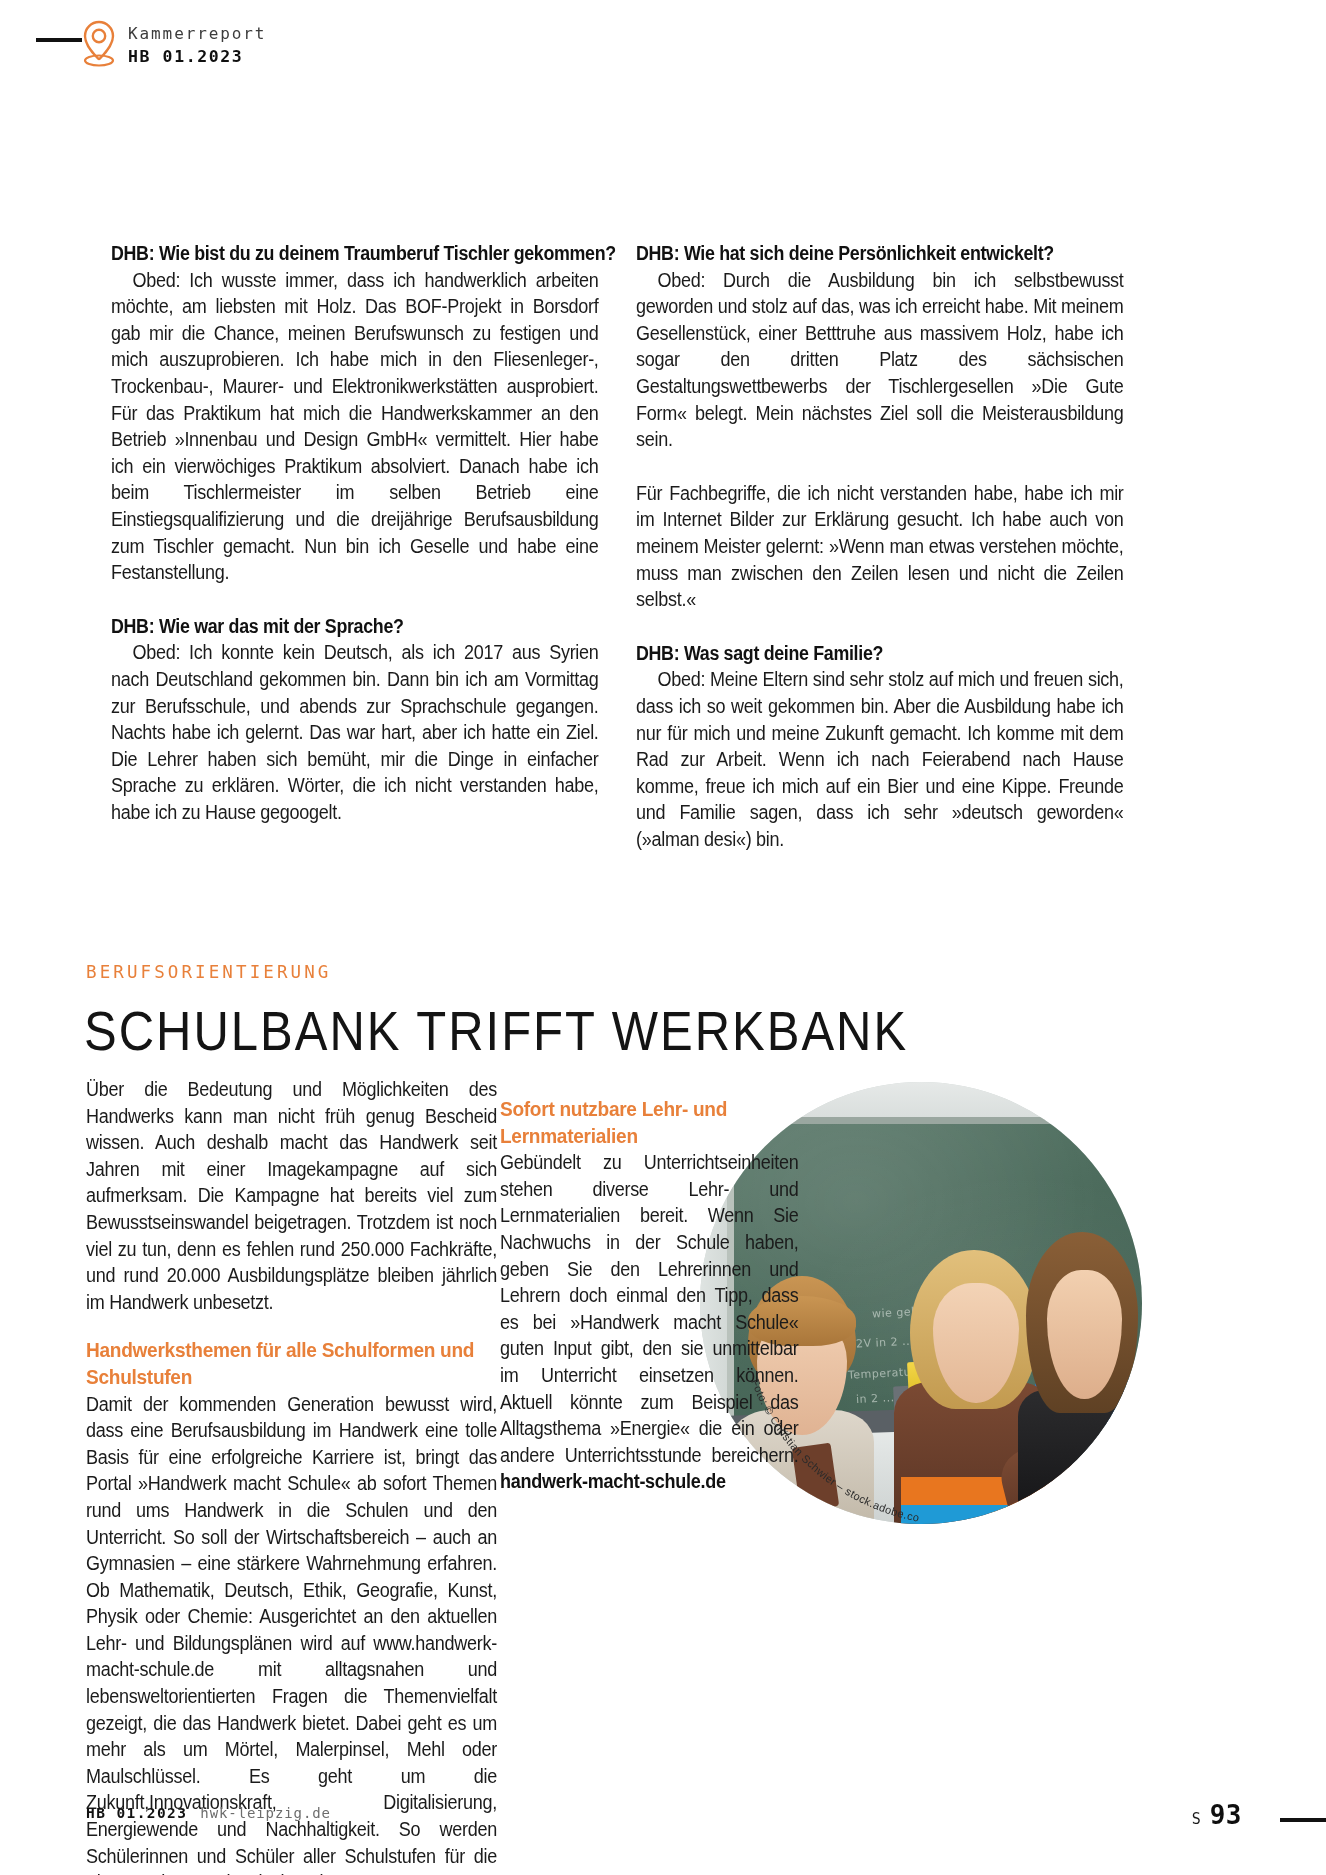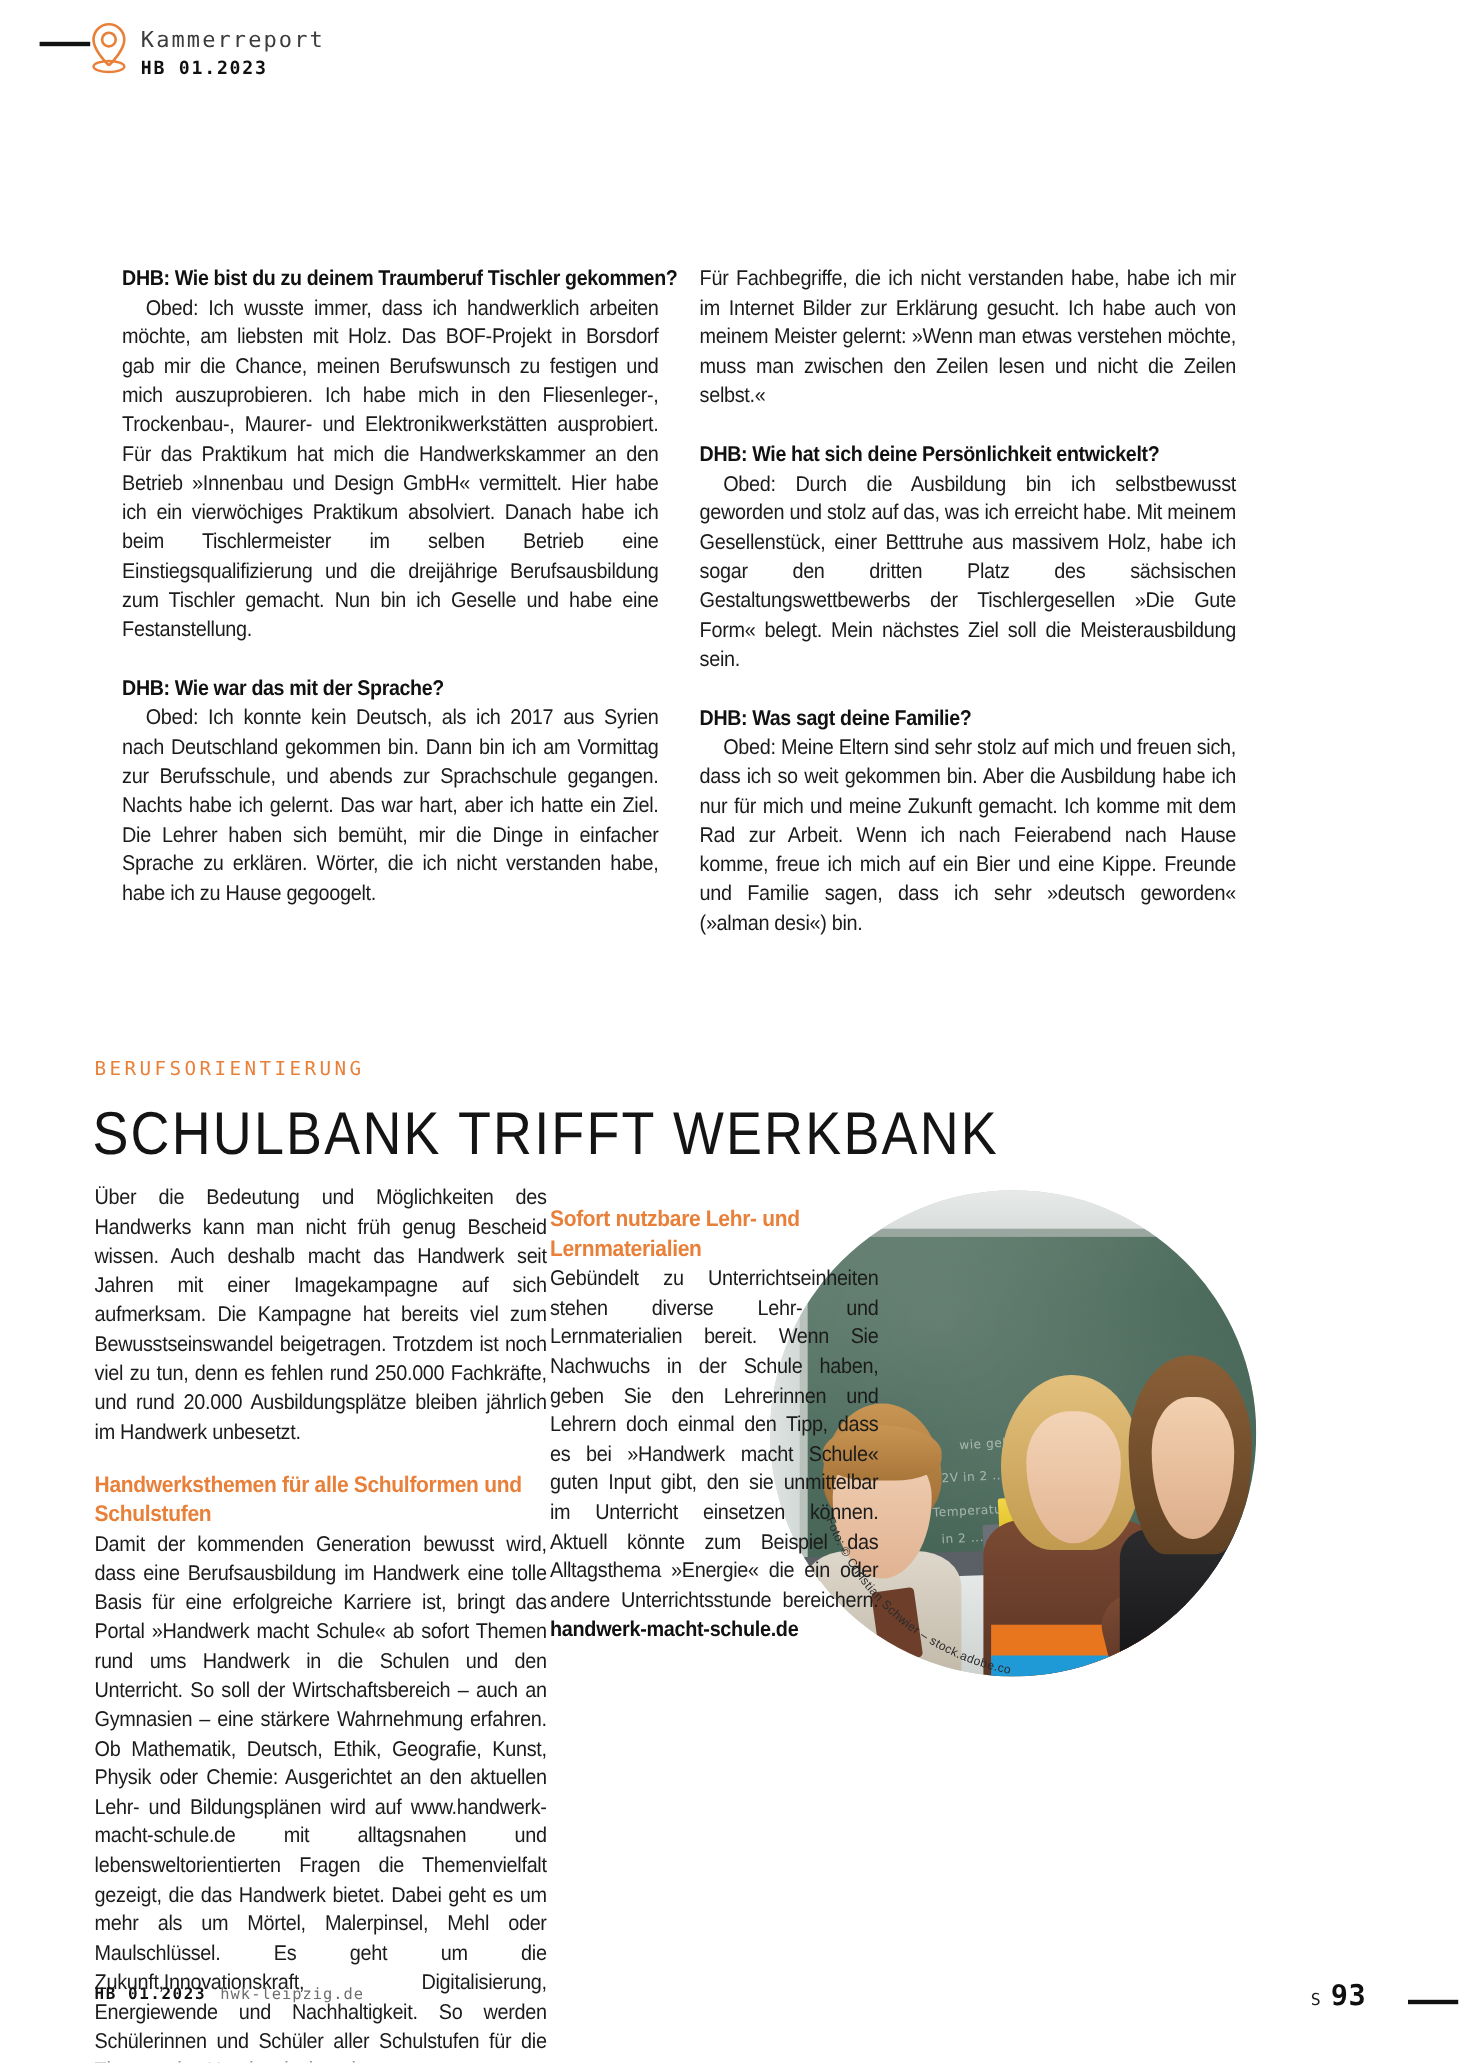--- a/index.html
+++ b/index.html
@@ -31,21 +31,21 @@
     position: absolute;
     left: 82px;
     top: 20px;
     display: flex;
     align-items: flex-start;
   }
   .pin-icon { width: 34px; height: 48px; margin-right: 12px; flex: none; }
   .hdr-text { padding-top: 5px; }
   .hdr-kicker {
     font-family: "DejaVu Sans Mono", monospace;
-    font-size: 20px;
+    font-size: 16px;
     letter-spacing: 1.9px;
     color: #3c3c3c;
     line-height: 1.15;
     font-weight: 400;
   }
   .hdr-issue {
     font-family: "DejaVu Sans Mono", monospace;
     font-size: 16.5px;
     letter-spacing: 1.6px;
     color: #101010;
@@ -464,25 +464,25 @@
         <div class="a">Obed: Ich wusste immer, dass ich handwerklich arbeiten möchte, am liebsten mit Holz. Das BOF-Projekt in Borsdorf gab mir die Chance, meinen Berufswunsch zu festigen und mich auszuprobieren. Ich habe mich in den Fliesenleger-, Trockenbau-, Maurer- und Elektronikwerkstätten ausprobiert. Für das Praktikum hat mich die Handwerkskammer an den Betrieb »Innenbau und Design GmbH« vermittelt. Hier habe ich ein vierwöchiges Praktikum absolviert. Danach habe ich beim Tischlermeister im selben Betrieb eine Einstiegsqualifizierung und die dreijährige Berufsausbildung zum Tischler gemacht. Nun bin ich Geselle und habe eine Festanstellung.</div>
       </div>
       <div class="blk">
         <div class="q">DHB: Wie war das mit der Sprache?</div>
         <div class="a">Obed: Ich konnte kein Deutsch, als ich 2017 aus Syrien nach Deutschland gekommen bin. Dann bin ich am Vormittag zur Berufsschule, und abends zur Sprachschule gegangen. Nachts habe ich gelernt. Das war hart, aber ich hatte ein Ziel. Die Lehrer haben sich bemüht, mir die Dinge in einfacher Sprache zu erklären. Wörter, die ich nicht verstanden habe, habe ich zu Hause gegoogelt.</div>
       </div>
     </div>
 
     <div class="icol">
       <div class="blk">
-        <div class="a noindent">Für Fachbegriffe, die ich nicht verstanden habe, habe ich mir im Internet Bilder zur Erklärung gesucht. Ich habe auch von meinem Meister gelernt: »Wenn man etwas verstehen möchte, muss man zwischen den Zeilen lesen und nicht die Zeilen selbst.«</div>
-      </div>
-      <div class="blk">
         <div class="q">DHB: Wie hat sich deine Persönlichkeit entwickelt?</div>
         <div class="a">Obed: Durch die Ausbildung bin ich selbstbewusst geworden und stolz auf das, was ich erreicht habe. Mit meinem Gesellenstück, einer Betttruhe aus massivem Holz, habe ich sogar den dritten Platz des sächsischen Gestaltungswettbewerbs der Tischlergesellen »Die Gute Form« belegt. Mein nächstes Ziel soll die Meisterausbildung sein.</div>
+      </div>
+      <div class="blk">
+        <div class="a noindent">Für Fachbegriffe, die ich nicht verstanden habe, habe ich mir im Internet Bilder zur Erklärung gesucht. Ich habe auch von meinem Meister gelernt: »Wenn man etwas verstehen möchte, muss man zwischen den Zeilen lesen und nicht die Zeilen selbst.«</div>
       </div>
       <div class="blk">
         <div class="q">DHB: Was sagt deine Familie?</div>
         <div class="a">Obed: Meine Eltern sind sehr stolz auf mich und freuen sich, dass ich so weit gekommen bin. Aber die Ausbildung habe ich nur für mich und meine Zukunft gemacht. Ich komme mit dem Rad zur Arbeit. Wenn ich nach Feierabend nach Hause komme, freue ich mich auf ein Bier und eine Kippe. Freunde und Familie sagen, dass ich sehr »deutsch geworden« (»alman desi«) bin.</div>
       </div>
     </div>
 
   </div>
 
   <div class="kicker">BERUFSORIENTIERUNG</div>

